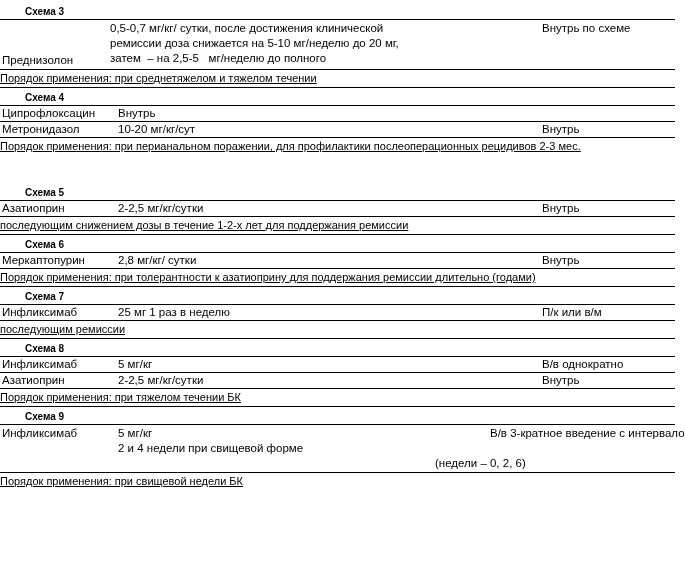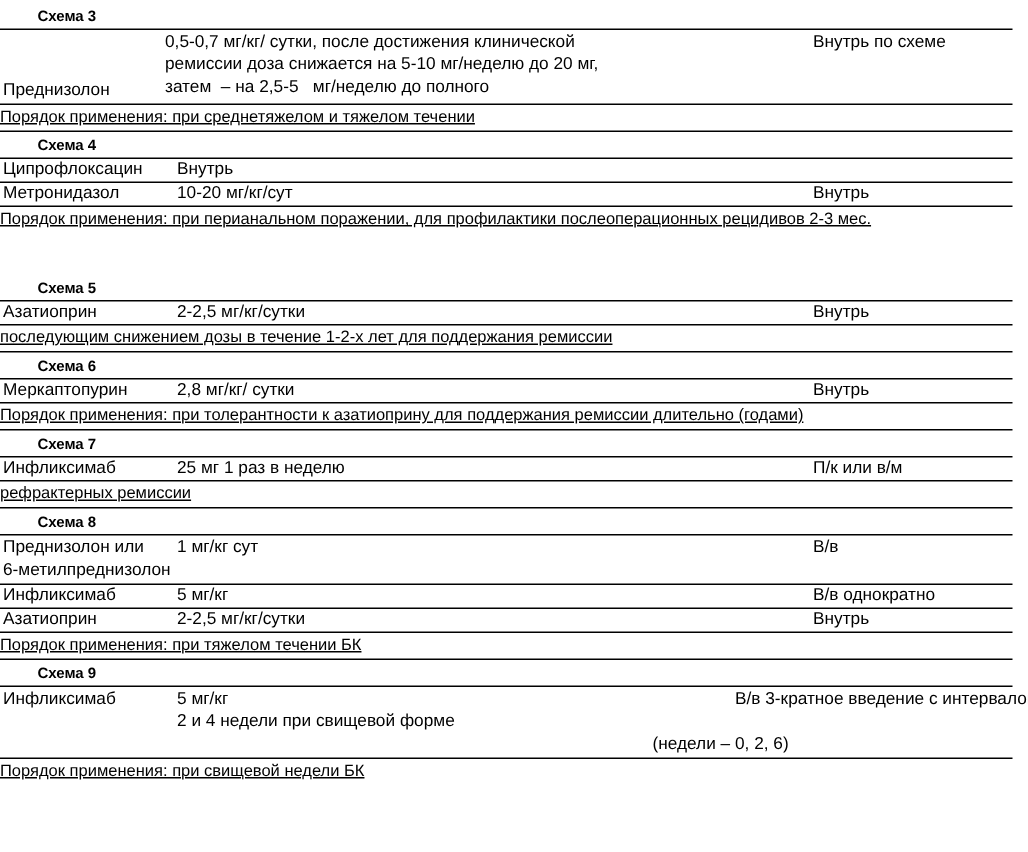--- a/index.html
+++ b/index.html
@@ -121,38 +121,26 @@
         <div class="line">Инфликсимаб</div>
       </div>
       <div class="c2">
         <div class="line">25 мг 1 раз в неделю</div>
       </div>
       <div class="c3">
         <div class="line">П/к или в/м</div>
       </div>
     </div>
     <div class="usage">
-      <div class="line">рефрактерных ремиссии</div>
+      <div class="line">последующим ремиссии</div>
     </div>
   </div>
 
   <div>
     <div class="sec-header">Схема 8</div>
-    <div class="row">
-      <div class="c1">
-        <div class="line">Преднизолон или</div>
-        <div class="line">6-метилпреднизолон</div>
-      </div>
-      <div class="c2">
-        <div class="line">1 мг/кг сут</div>
-      </div>
-      <div class="c3">
-        <div class="line">В/в</div>
-      </div>
-    </div>
     <div class="row compact">
       <div class="c1">
         <div class="line">Инфликсимаб</div>
       </div>
       <div class="c2">
         <div class="line">5 мг/кг</div>
       </div>
       <div class="c3">
         <div class="line">В/в однократно</div>
       </div>

